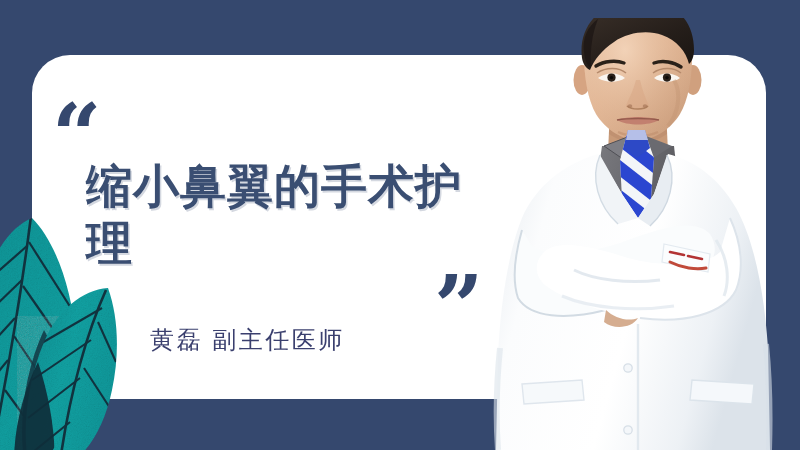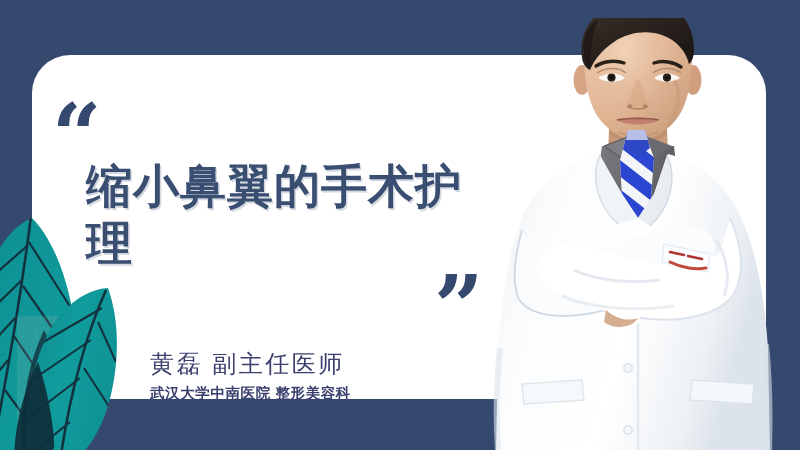--- a/index.html
+++ b/index.html
@@ -67,21 +67,20 @@
     color: #3A4E72;
     text-shadow: 1.5px 1.5px 0 rgba(58,78,114,0.22);
   }
 
   
   #author-block {
     position: absolute;
     left: 150px;
     top: 325px;
     z-index: 6;
-    margin-top: 24px;
   }
   #author-name {
     font-size: 24px;
     font-weight: 400;
     letter-spacing: 2.5px;
     color: #3A3F6E;
     line-height: 1.25;
     white-space: nowrap;
   }
   #author-affil {
@@ -193,21 +192,20 @@
     </g>
   </svg>
 
   <div class="quote-mark" id="quote-open">“</div>
   <div class="quote-mark" id="quote-close">”</div>
 
   <div id="title">缩小鼻翼的手术护理</div>
 
   <div id="author-block">
     <div id="author-name">黄磊 副主任医师</div>
-    <div id="author-affil">武汉大学中南医院 整形美容科</div>
   </div>
 
   <svg id="doctor" viewBox="0 0 310 432" aria-hidden="true">
     <defs>
       <linearGradient id="coatG" x1="0" y1="0" x2="1" y2="0.3">
         <stop offset="0%" stop-color="#E6EBF0"></stop>
         <stop offset="22%" stop-color="#FBFCFD"></stop>
         <stop offset="60%" stop-color="#FFFFFF"></stop>
         <stop offset="88%" stop-color="#EDF1F5"></stop>
         <stop offset="100%" stop-color="#DCE3EA"></stop>

